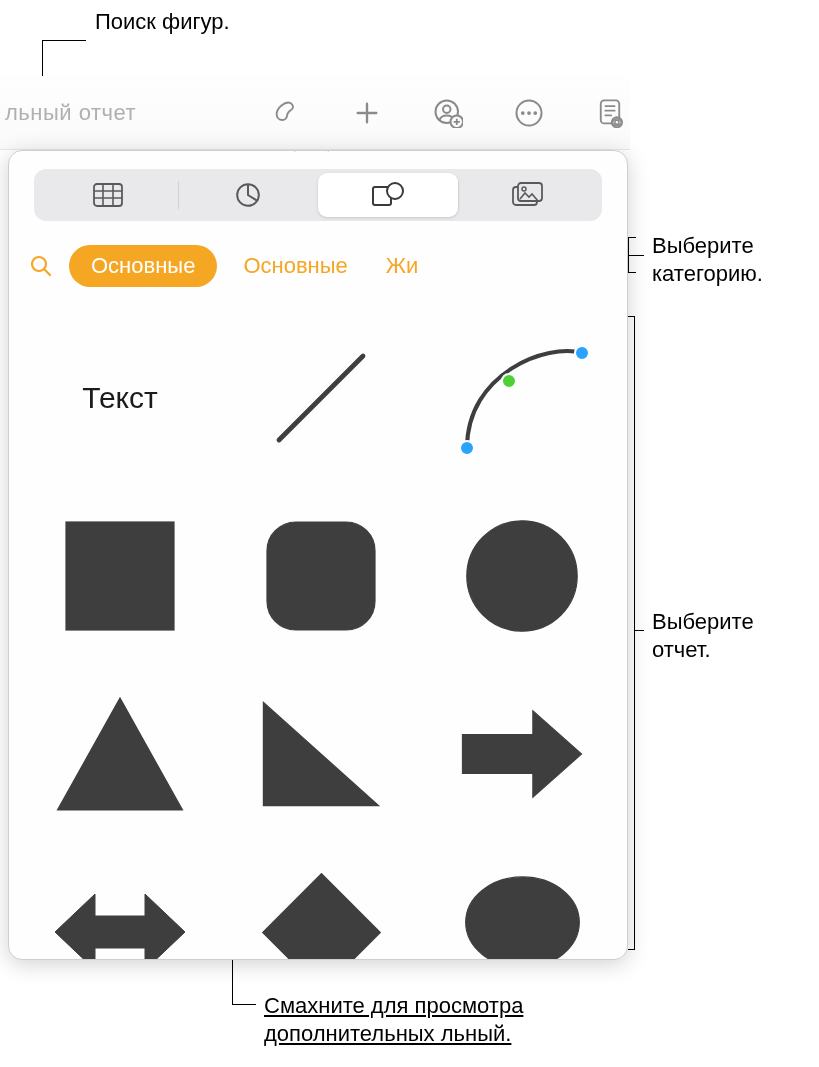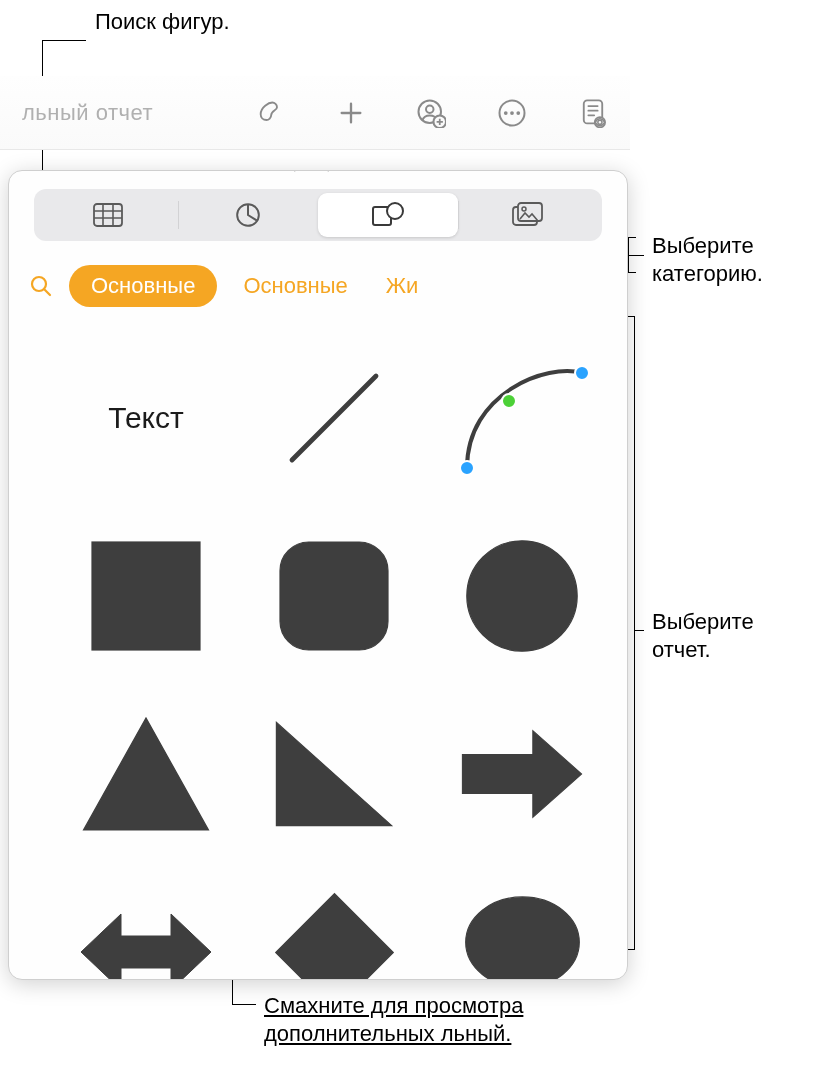--- a/index.html
+++ b/index.html
@@ -28,21 +28,21 @@
   .toolbar-bg {
     position: absolute;
     left: 0;
     top: 76px;
     width: 630px;
     height: 74px;
     background: linear-gradient(#fefefe,#fafafa);
     border-bottom: 1px solid #e8e8e8;
     display: flex;
     align-items: center;
-    padding: 0 22px;
+    padding: 0 5px;
     gap: 51px;
     color: #9aa0a6;
     z-index: 1;
   }
   .toolbar-title {
     font-size: 22px;
     color: #b0b0b0;
     letter-spacing: .5px;
     white-space: nowrap;
   }
@@ -57,21 +57,20 @@
     left: 8px;
     top: 150px;
     width: 620px;
     height: 810px;
     background: #fefefe;
     border: 1px solid #cfcfcf;
     border-radius: 14px;
     box-shadow: 0 4px 22px rgba(0,0,0,.18);
     overflow: hidden;
     z-index: 2;
-    margin-top: 20px;
   }
   .popover::before {
     content:"";
     position:absolute;
     top:-12px; left:290px;
     width:24px;height:24px;
     background:#fefefe;
     border-left:1px solid #cfcfcf;
     border-top:1px solid #cfcfcf;
     transform:rotate(45deg);
@@ -130,21 +129,21 @@
     flex-shrink:0;
   }
   .cat-link {
     color: #f5a623;
     font-size: 22px;
     flex-shrink:0;
     padding: 6px 12px;
   }
 
   .grid-area {
-    padding: 14px 20px 0 52px;
+    padding: 14px 20px 0 26px;
     height: 660px;
     overflow: hidden;
   }
   .grid {
     display: grid;
     grid-template-columns: repeat(3, 170px);
     grid-auto-rows: 170px;
     justify-content: space-between;
     row-gap: 8px;
   }

